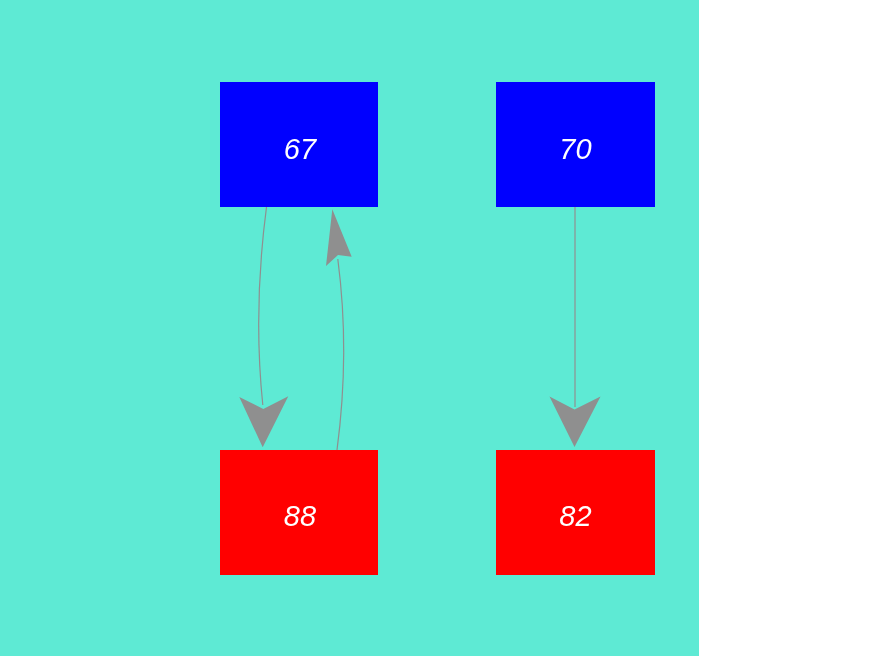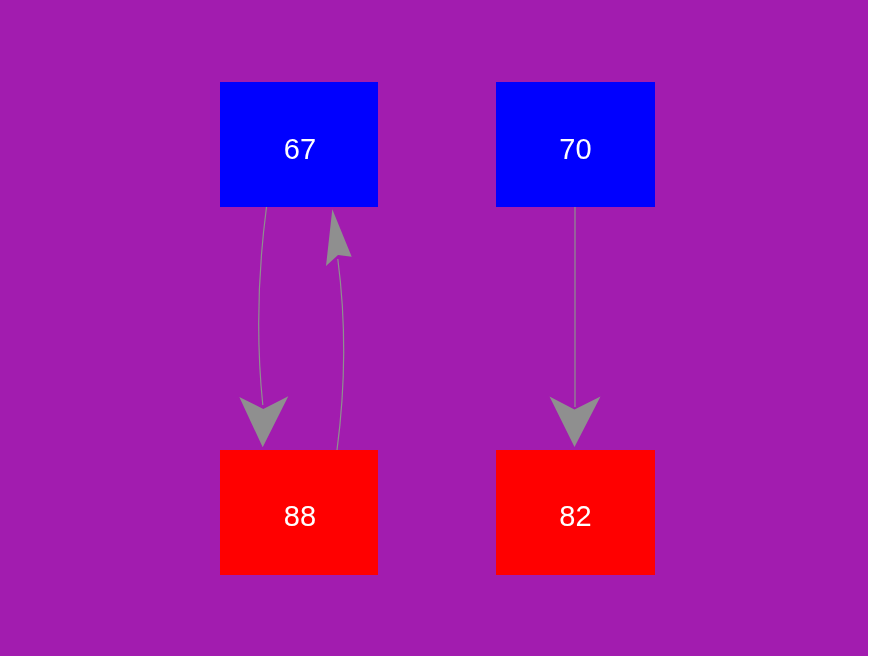--- a/index.html
+++ b/index.html
@@ -3,24 +3,25 @@
 <meta charset="utf-8">
 <style>
   html, body {
     margin: 0;
     padding: 0;
     background: #ffffff;
     font-family: "Liberation Sans", sans-serif;
   }
   .canvas {
     position: relative;
-    width: 868px;
+    width: 699px;
     height: 656px;
-    background: #a21caf;
+    background: #5eead4;
     overflow: hidden;
+    font-style: italic;
   }
   .edge-line {
     fill: none;
     stroke-width: 1.2;
   }
   .arrowhead {
     stroke: none;
   }
   .node-rect {
     stroke: none;

